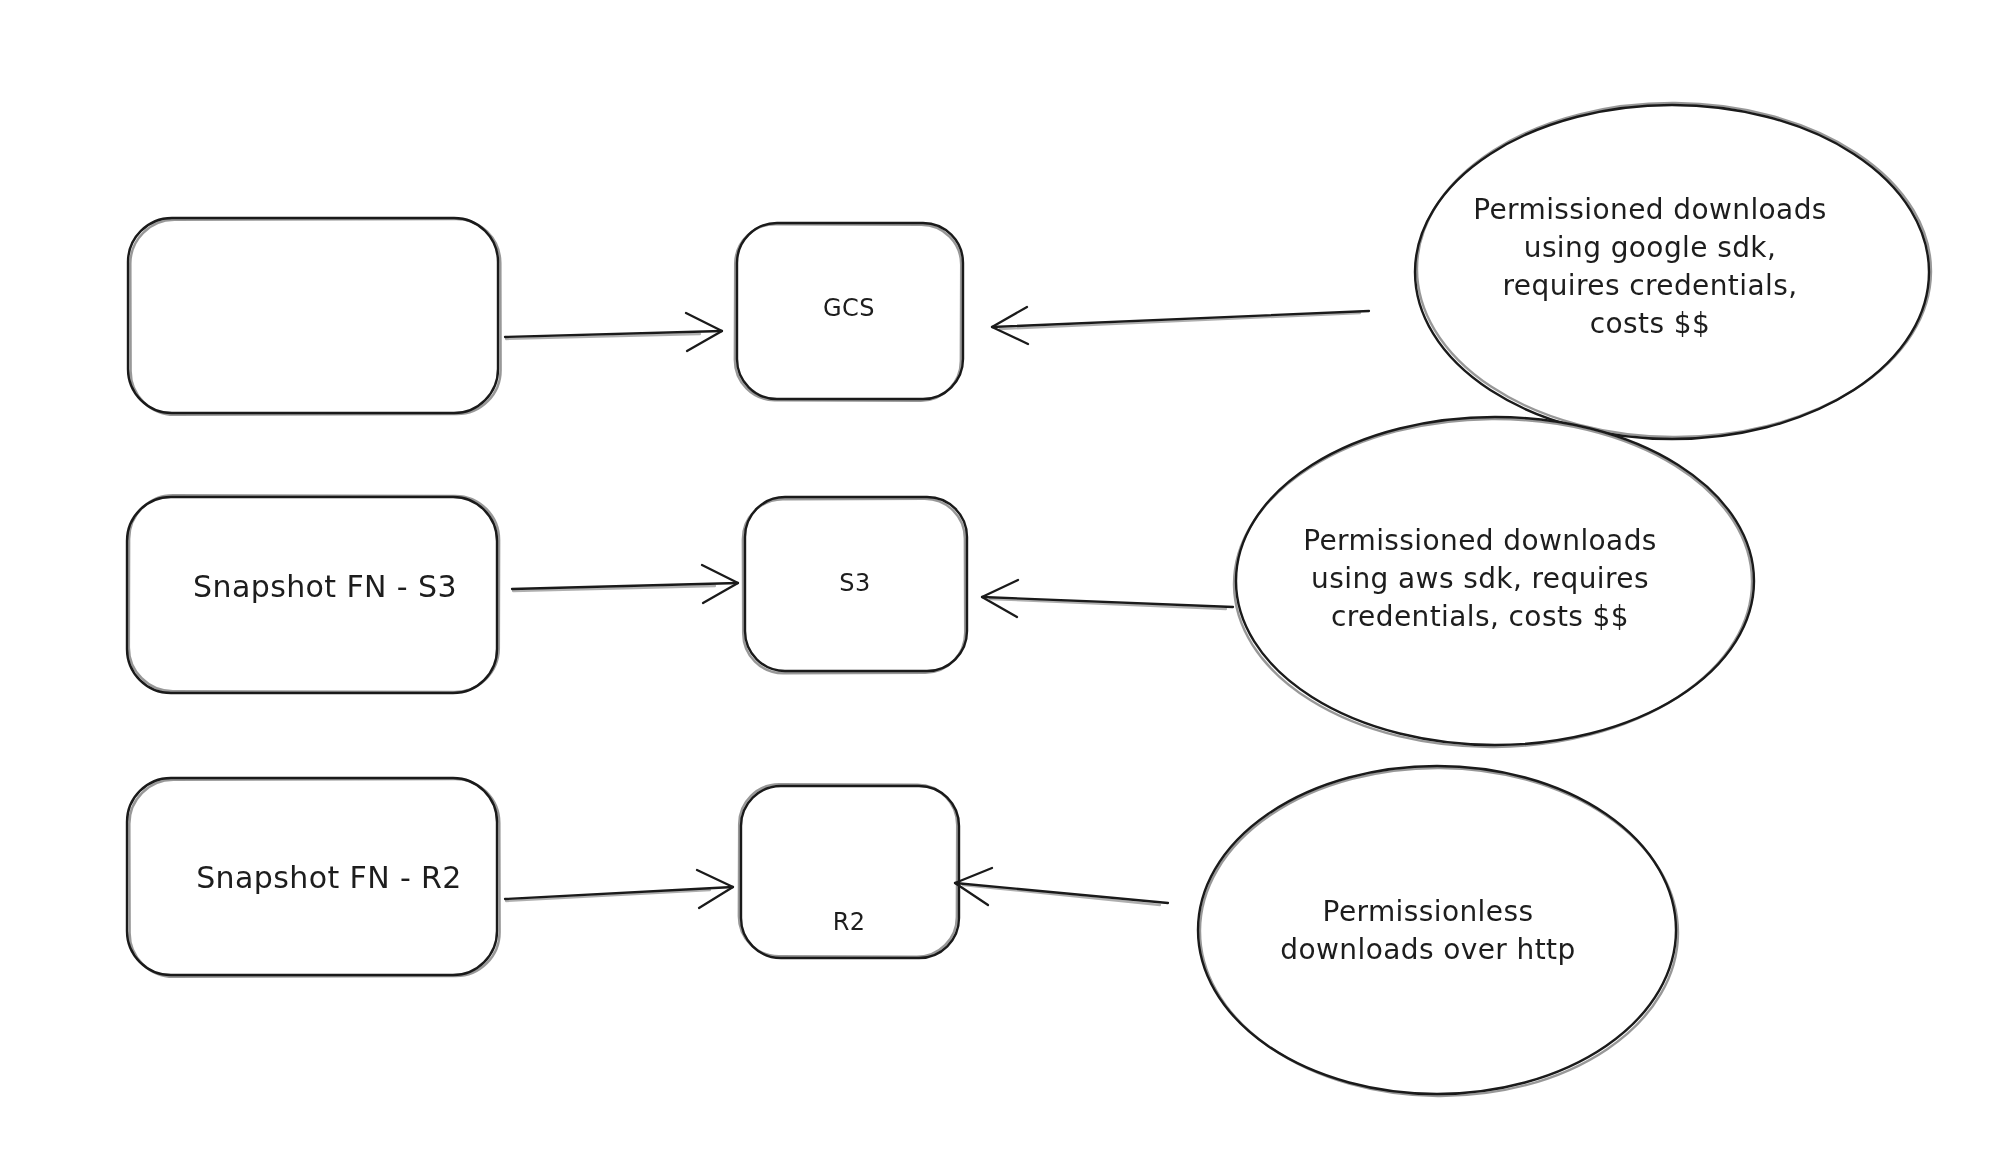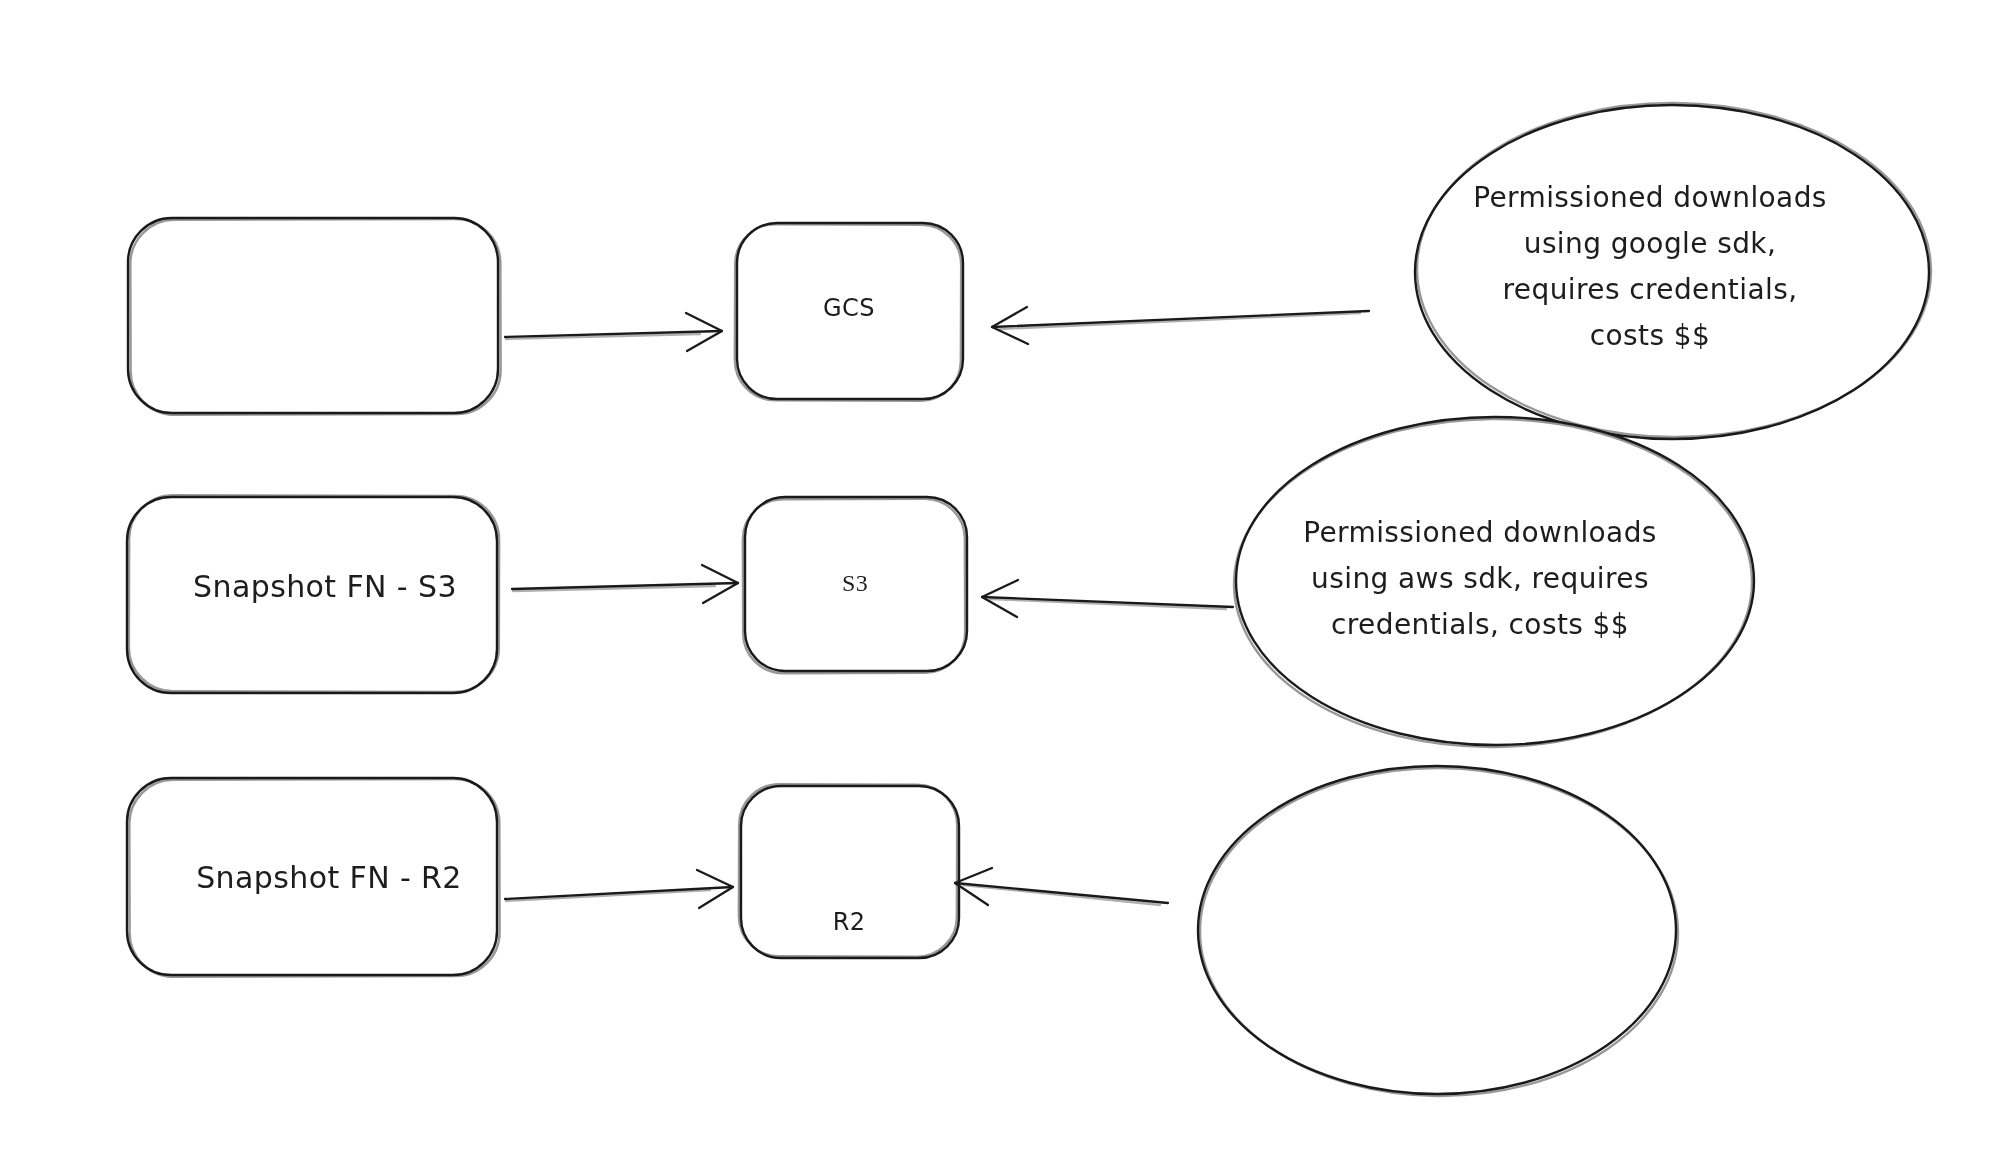--- a/index.html
+++ b/index.html
@@ -52,21 +52,21 @@
     user-select: none;
   }
   .rect-label {
     font-size: 30px;
   }
   .mid-label {
     font-size: 24px;
   }
   .note-label {
     font-size: 28px;
-    line-height: 46px;
+    line-height: 38px;
     width: 520px;
   }
 </style>
 </head>
 <body>
 
 <div class="canvas">
 
   <svg width="2000" height="1174" viewBox="0 0 2000 1174">
 
@@ -143,24 +143,26 @@
 
   <div class="label mid-label" style="left:849px; top:308px;">GCS</div>
 
   <div class="label note-label" style="left:1650px; top:267px;">Permissioned downloads
 using google sdk,
 requires credentials,
 costs $$</div>
 
   <div class="label rect-label" style="left:325px; top:586px;">Snapshot FN - S3</div>
 
-  <div class="label mid-label" style="left:855px; top:583px;font-family:Liberation Serif, serif;">S3</div>
+  <div class="label mid-label" style="left:855px; top:583px;">S3</div>
 
   <div class="label note-label" style="left:1480px; top:579px;">Permissioned downloads
 using aws sdk, requires
 credentials, costs $$</div>
 
   <div class="label rect-label" style="left:311px; top:877px;margin-left:18px;">Snapshot FN - R2</div>
 
   <div class="label mid-label" style="left:849px; top:922px;">R2</div>
 
+  <div class="label note-label" style="left:1428px; top:931px;">Permissionless
+downloads over http</div>
 
 </div>
 
 </body></html>

